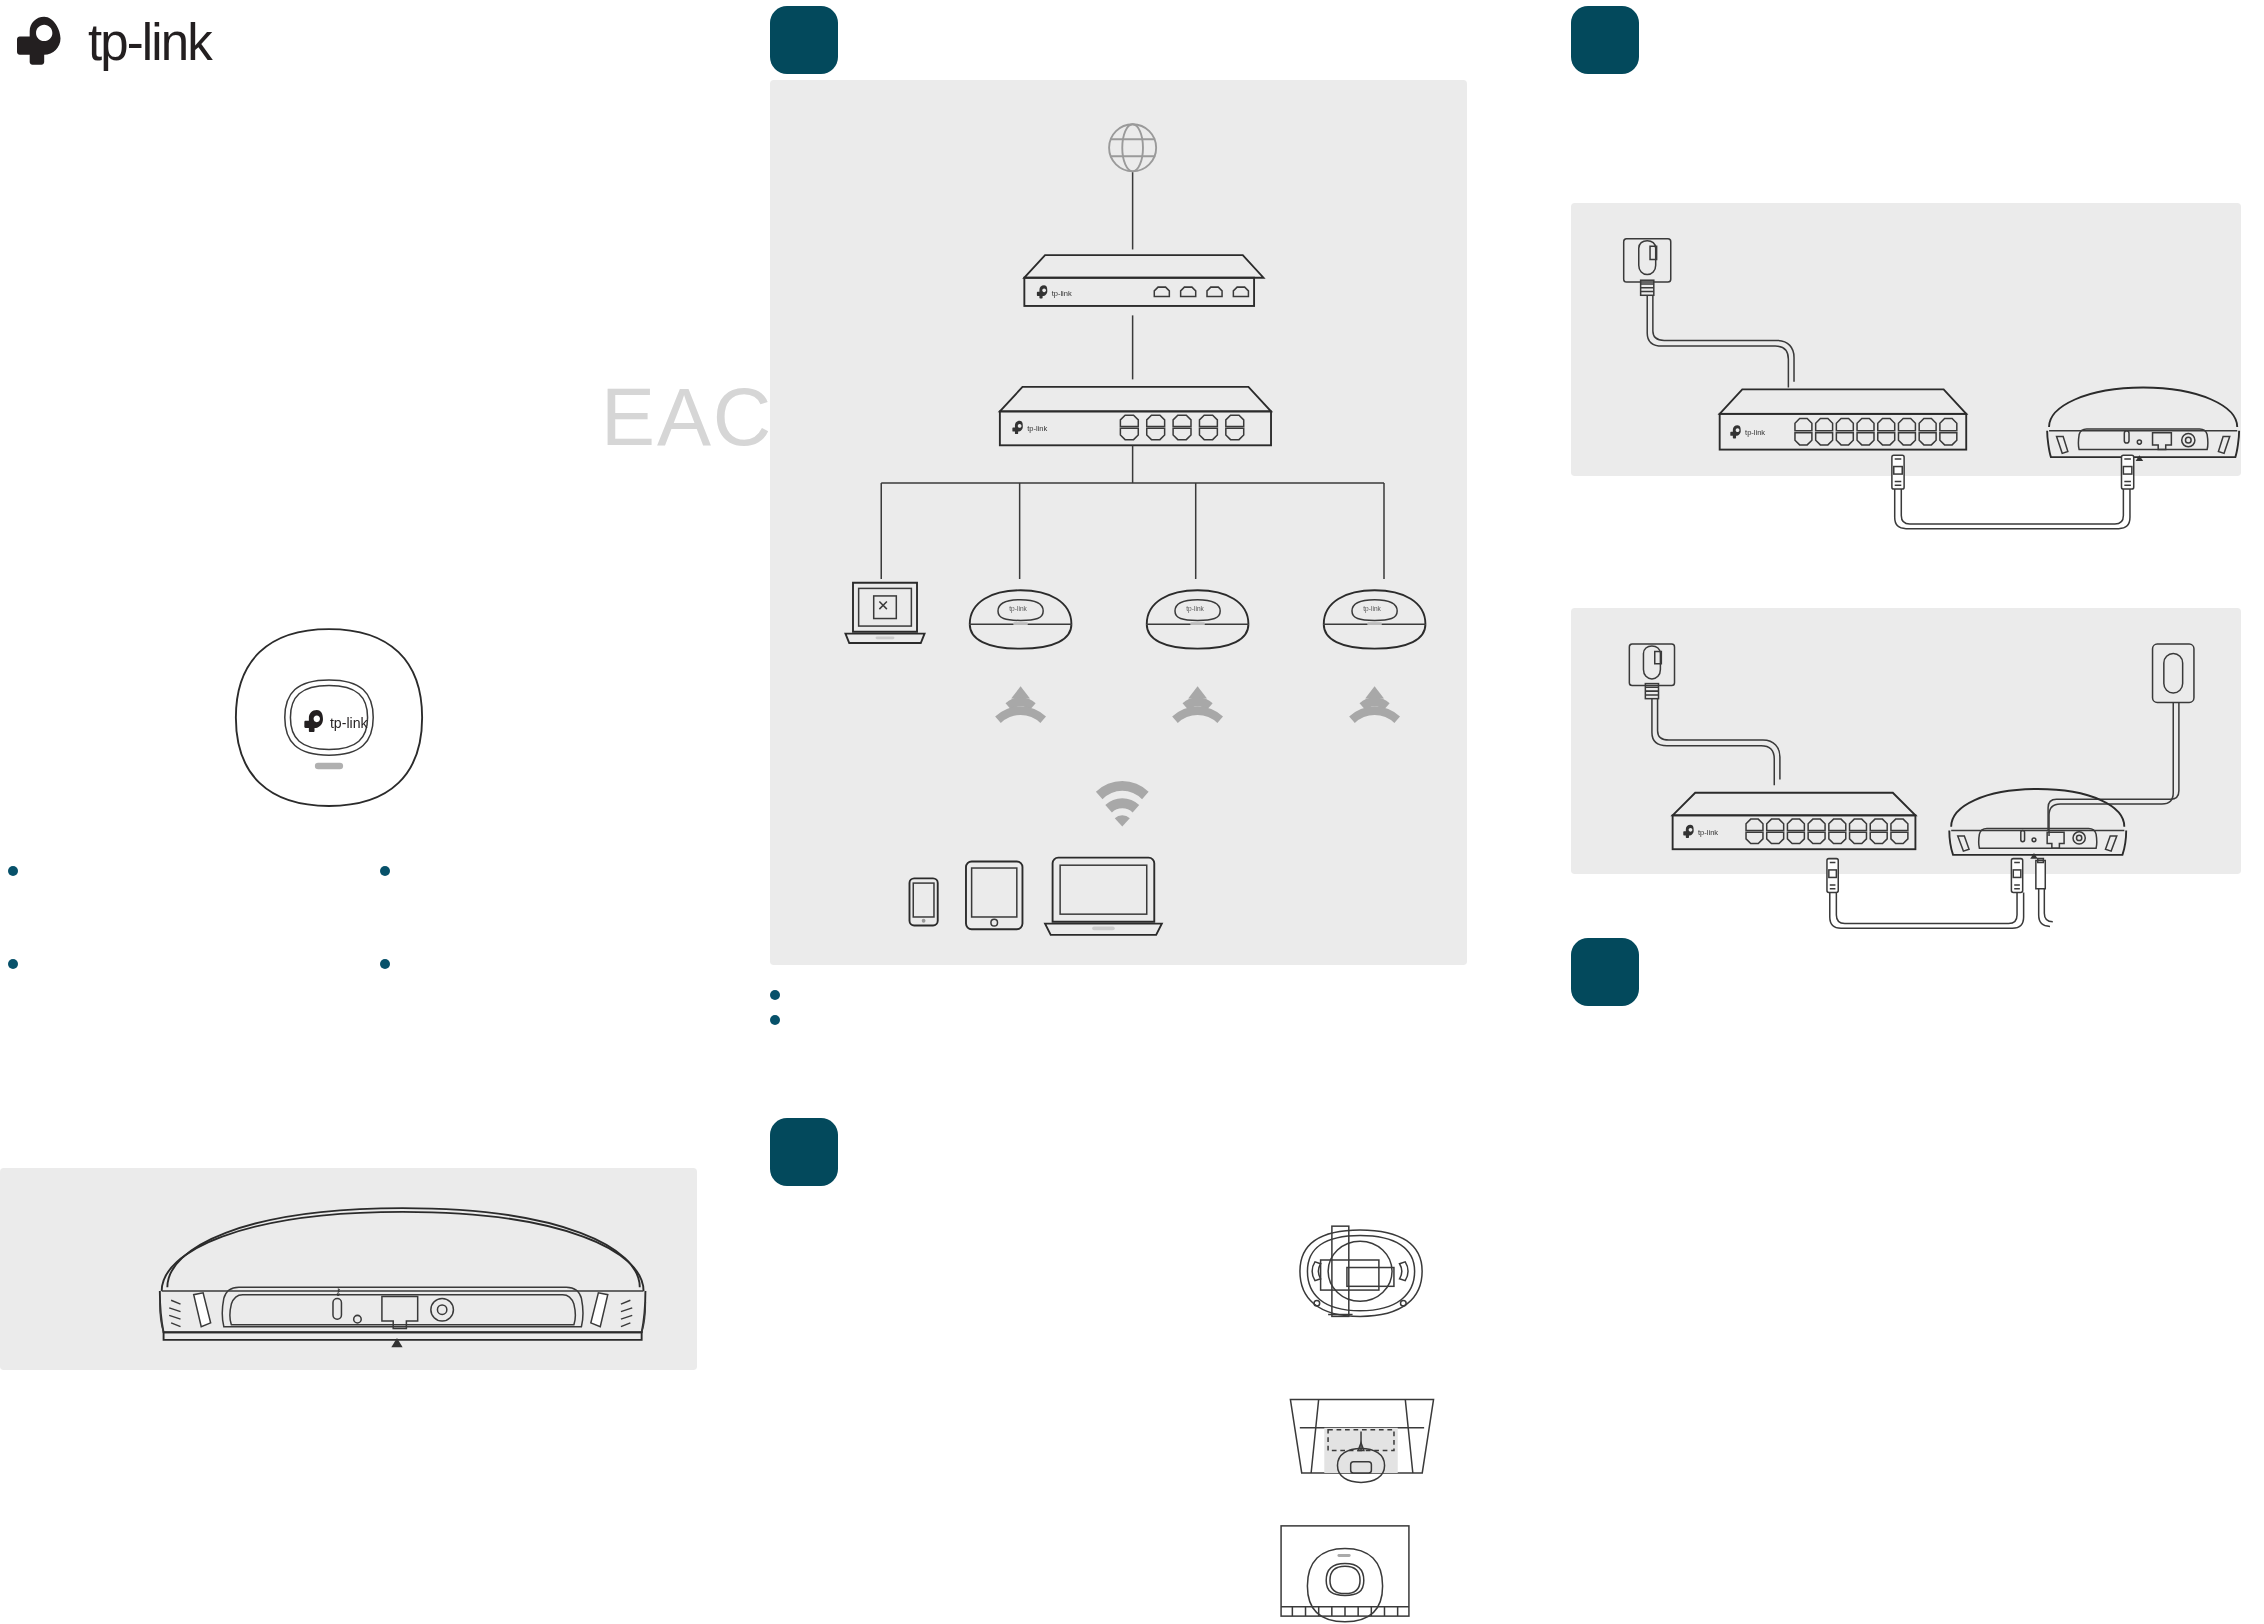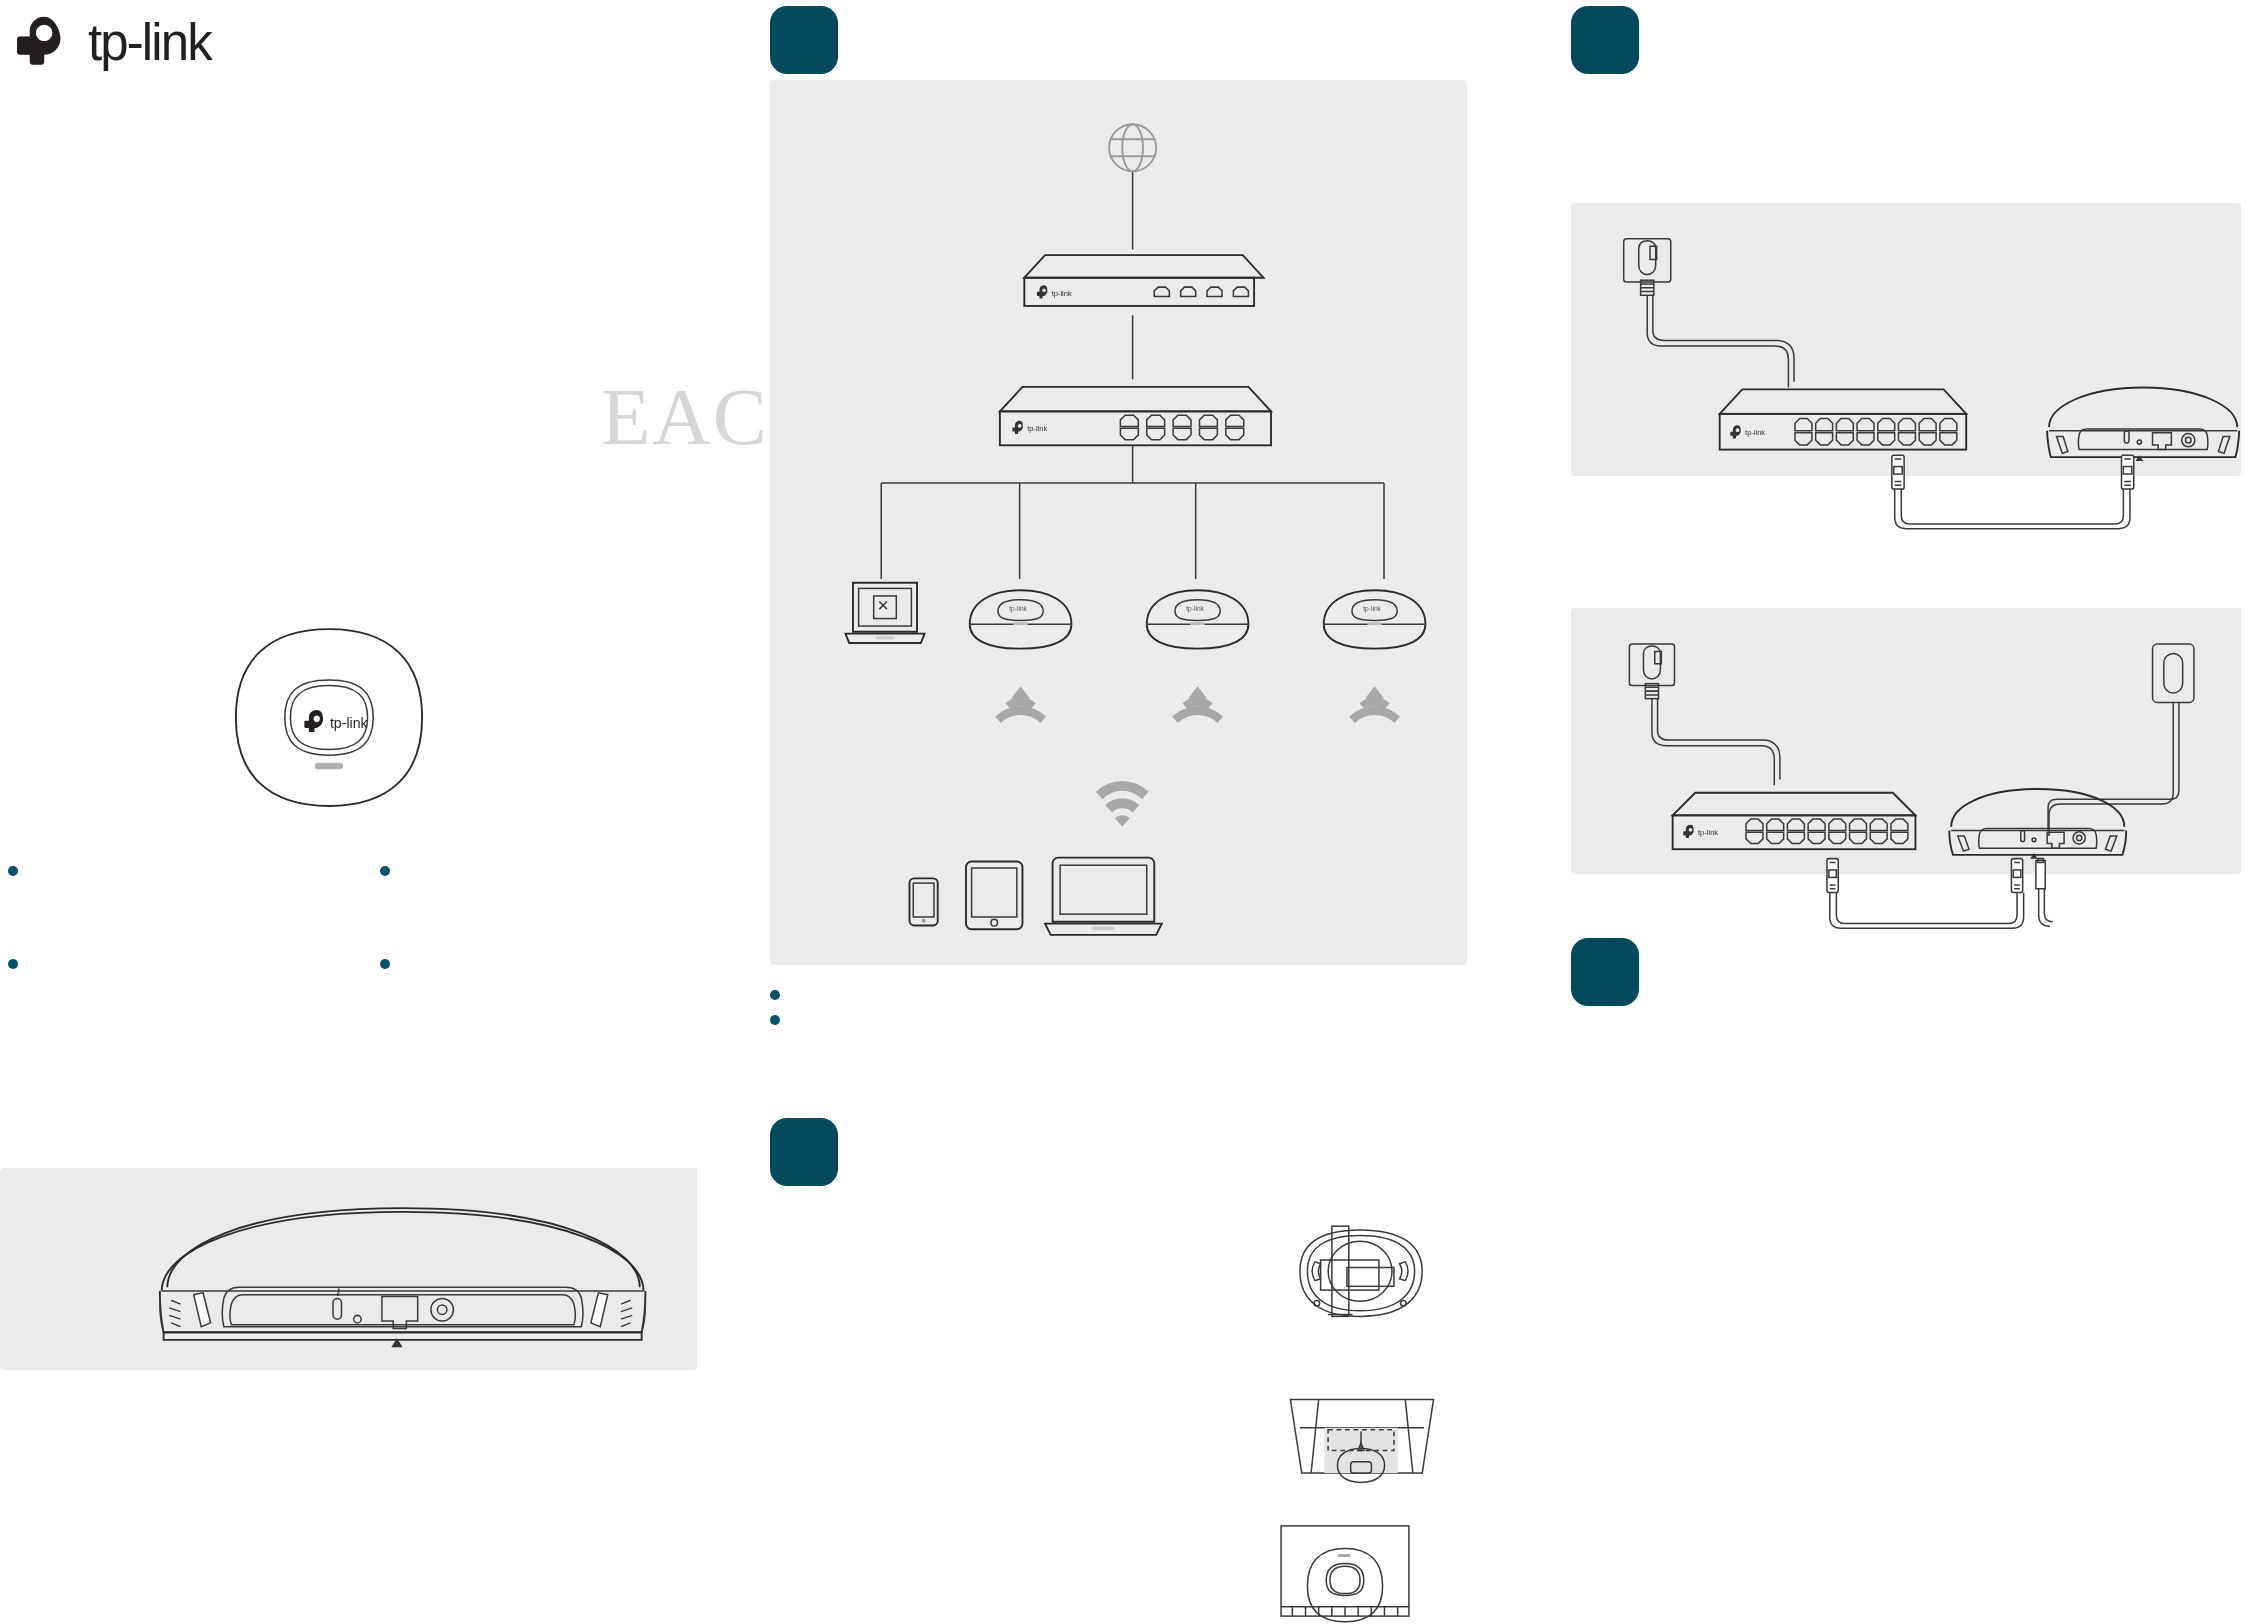--- a/index.html
+++ b/index.html
@@ -5,21 +5,21 @@
   html,body{margin:0;padding:0;background:#ffffff;}
   body{width:2265px;height:1624px;position:relative;overflow:hidden;
        font-family:"Liberation Sans","DejaVu Sans",sans-serif;color:#222;}
   .abs{position:absolute;}
   .badge{width:68px;height:68px;border-radius:17px;background:#03495c;}
   .panel{background:#ebebeb;}
   .bullet{width:10.4px;height:10.4px;border-radius:50%;background:#07516a;}
   .logo-wrap{display:flex;align-items:center;gap:13px;}
   .logo-mark{width:58px;height:58px;}
   .logo-text{font-size:51px;letter-spacing:-1.9px;color:#231f20;font-weight:400;line-height:1;}
-  .eac{font-size:81px;color:#d6d6d6;letter-spacing:1.9px;font-family:Liberation Serif, serif;
+  .eac{font-size:81px;color:#d6d6d6;letter-spacing:1.9px;font-family:Liberation Sans, sans-serif;
        font-weight:400;line-height:1;}
   svg{display:block;overflow:visible;}
   .ln{fill:none;stroke:#2b2b2b;stroke-width:2;}
   .ln-thin{fill:none;stroke:#3a3a3a;stroke-width:1.6;}
   .ln-light{fill:none;stroke:#9a9a9a;stroke-width:2;}
   .wifi{fill:#a8a8a8;}
   .cable{fill:none;stroke:#3a3a3a;stroke-width:1.6;}
   .cablefill{fill:#fdfdfd;stroke:#3a3a3a;stroke-width:1.6;}
 </style>
 </head>

